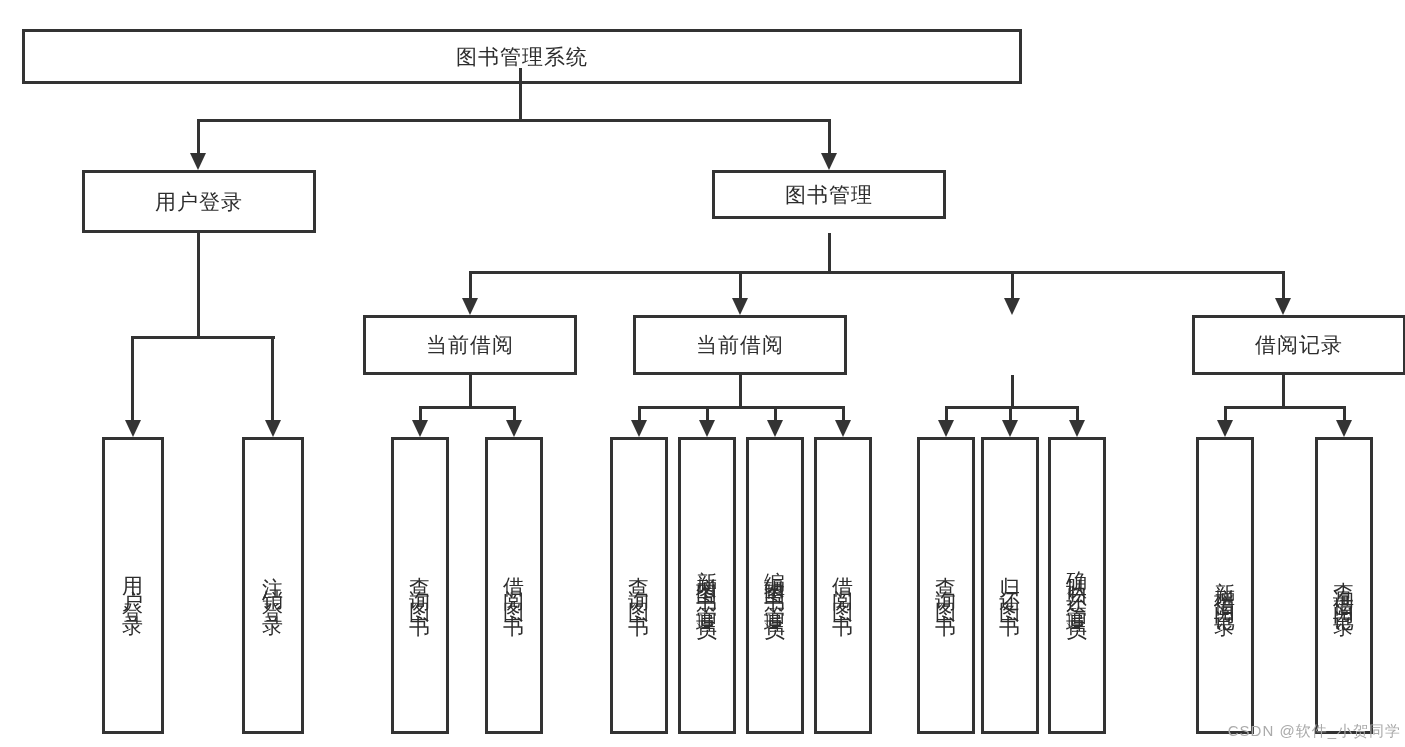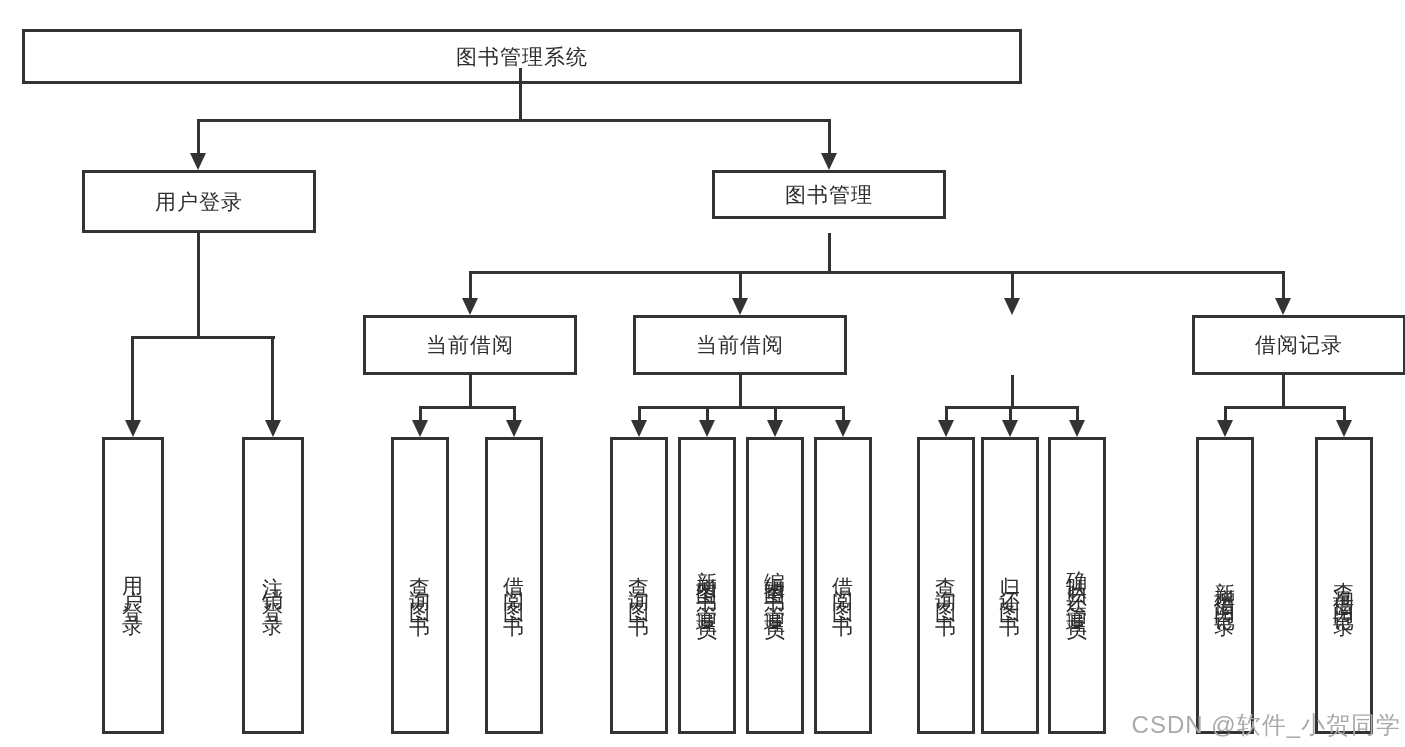--- a/index.html
+++ b/index.html
@@ -22,21 +22,21 @@
   .hline,.vline{position:absolute;background:#333333;}
   .hline{height:3px;}
   .vline{width:3px;}
   .arrowhead{
     position:absolute;width:0;height:0;
     border-left:8px solid transparent;border-right:8px solid transparent;
     border-top:17px solid #333333;
   }
   #watermark{
     position:absolute;right:4px;bottom:6px;z-index:10;
-    color:#aaaaaa;font-size:24px;letter-spacing:1px;pointer-events:none;
+    color:#aaaaaa;font-size:15px;letter-spacing:1px;pointer-events:none;
   }
 </style>
 </head>
 <body>
 
 <div id="canvas">
 
   <div class="box" style="left:22px;top:29px;width:1000px;height:55px;">
     <span>图书管理系统</span>
   </div>

